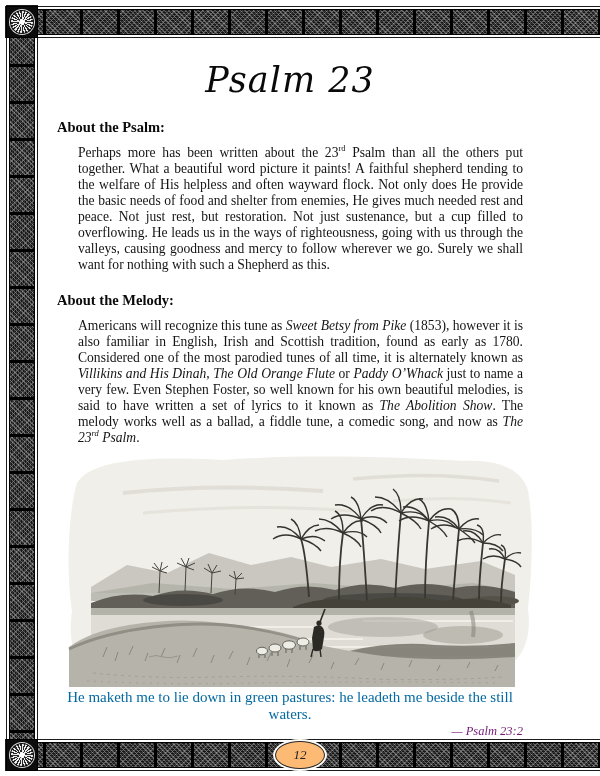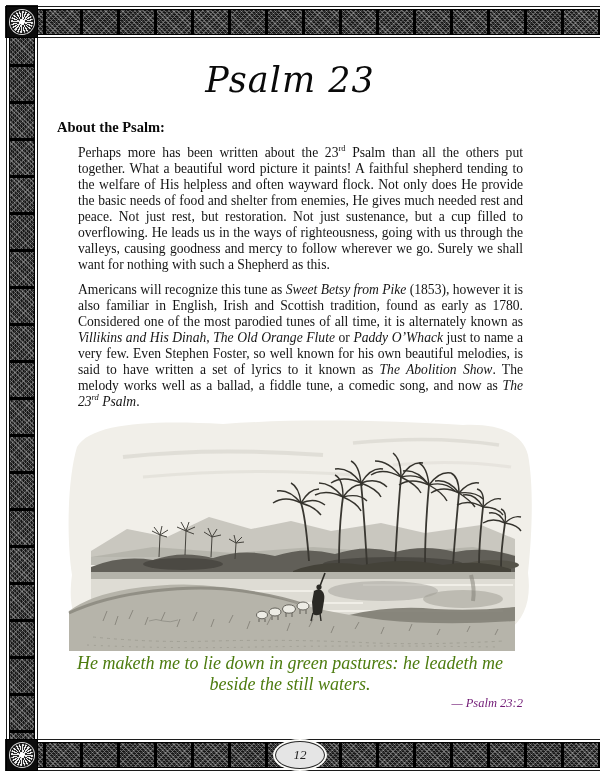--- a/index.html
+++ b/index.html
@@ -37,41 +37,41 @@
   .corner-bl{left:6px;bottom:5px;}
   .rosette{
     width:24px;height:24px;border-radius:50%;
     background:
       radial-gradient(circle at 50% 50%,#ffffff 0 2.5px,rgba(0,0,0,0) 3px),
       repeating-conic-gradient(#ededed 0 9deg,#2a2a2a 9deg 18deg);
     box-shadow:inset 0 0 0 1px #111,0 0 0 1px #dcdcdc;
   }
   .page-oval{
     position:absolute;left:300px;bottom:7px;transform:translateX(-50%);
-    width:48px;height:26px;background:#e5e5e5;border:1.5px solid #2a2a2a;
+    width:48px;height:26px;background:#fdba74;border:1.5px solid #2a2a2a;
     border-radius:50%;z-index:4;display:flex;align-items:center;justify-content:center;
     box-shadow:0 0 0 2px #fcfcf9;
     font-style:italic;font-size:13px;color:#222;
   }
   
   .content{position:absolute;left:57px;top:54px;width:466px;}
   .title{
     margin:6px 0 0 0;text-align:center;font-family:"DejaVu Serif",serif;
     font-style:italic;font-weight:400;font-size:35px;letter-spacing:1px;color:#0a0a0a;
   }
   h2{font-size:14.5px;font-weight:700;margin:19px 0 0 0;color:#0a0a0a;}
   h2.first{}
   p.body{
     margin:9px 0 0 21px;text-align:justify;font-size:13.6px;line-height:16px;color:#141414;font-family:Liberation Serif, serif;
   }
   p.body sup{font-size:.62em;line-height:0;vertical-align:super;}
   .it{font-style:italic;}
   .illustration{margin:5px 0 0 6px;width:474px;height:236px;}
   .caption{margin-top:2px;}
-  .caption-text{text-align:center;font-style:italic;font-size:18px;color:#4d7c0f;}
+  .caption-text{text-align:center;font-size:15px;color:#0369a1;}
   .caption-attr{text-align:right;font-style:italic;font-size:12.5px;color:#701a75;margin-top:1px;}
 </style>
 </head>
 <body>
 
 <div class="page">
 
   <div class="band band-h band-top"></div>
   <div class="band band-v band-left"></div>
   <div class="band band-h band-bottom"></div>
@@ -84,20 +84,21 @@
   <div class="page-oval">
     <span>12</span>
   </div>
 
   <div class="content">
     <h1 class="title">Psalm 23</h1>
 
     <h2 class="first">About the Psalm:</h2>
     <p class="body"><span>Perhaps more has been written about the 23</span><sup>rd</sup><span> Psalm than all the others put together. What a beautiful word picture it paints! A faithful shepherd tending to the welfare of His helpless and often wayward flock. Not only does He provide the basic needs of food and shelter from enemies, He gives much needed rest and peace. Not just rest, but restoration. Not just sustenance, but a cup filled to overflowing. He leads us in the ways of righteousness, going with us through the valleys, causing goodness and mercy to follow wherever we go. Surely we shall want for nothing with such a Shepherd as this.</span></p>
 
+    <h2>About the Melody:</h2>
     <p class="body"><span>Americans will recognize this tune as </span><span class="it">Sweet Betsy from Pike</span><span> (1853), however it is also familiar in English, Irish and Scottish tradition, found as early as 1780. Considered one of the most parodied tunes of all time, it is alternately known as </span><span class="it">Villikins and His Dinah</span><span>, </span><span class="it">The Old Orange Flute</span><span> or </span><span class="it">Paddy O’Whack</span><span> just to name a very few. Even Stephen Foster, so well known for his own beautiful melodies, is said to have written a set of lyrics to it known as </span><span class="it">The Abolition Show</span><span>. The melody works well as a ballad, a fiddle tune, a comedic song, and now as </span><span class="it">The 23</span><sup class="it">rd</sup><span class="it"> Psalm</span><span>.</span></p>
 
     <div class="illustration">
       <svg width="474" height="236" viewBox="0 0 474 236" xmlns="http://www.w3.org/2000/svg">
 
         <path d="M14,32 C28,8 88,5 160,9 C240,3 330,6 400,10 C438,8 460,20 465,40
                  C471,72 469,120 465,158 C470,196 454,220 418,226
                  C348,234 258,229 178,231 C118,235 58,229 30,219
                  C10,211 5,190 9,160 C3,120 5,62 14,32 Z" fill="#f1efe9"></path>
 

